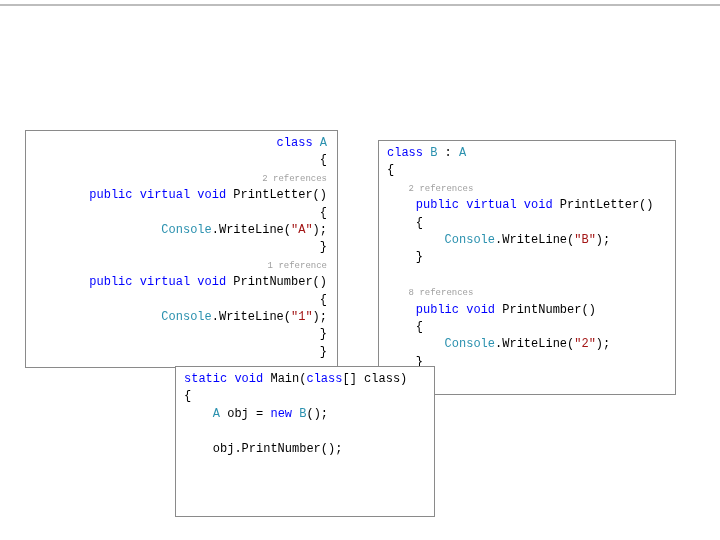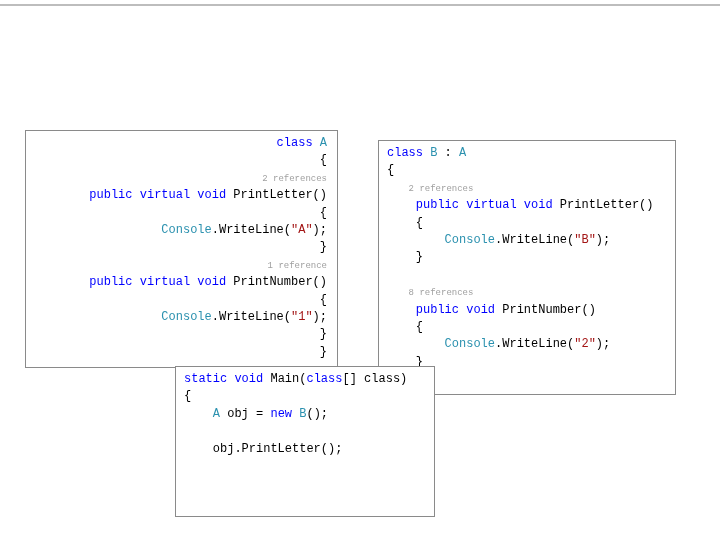--- a/index.html
+++ b/index.html
@@ -95,20 +95,20 @@
     <span class="kw">public</span> <span class="kw">void</span><span class="txt"> PrintNumber()</span>
 <span class="txt">    {</span>
         <span class="type">Console</span><span class="txt">.WriteLine(</span><span class="str">"2"</span><span class="txt">);</span>
 <span class="txt">    }</span>
 <span class="txt">}</span></div>
 
     <div id="snippet-m" class="snippet"><span class="kw">static</span> <span class="kw">void</span><span class="txt"> Main(</span><span class="kw">class</span><span class="txt">[] class)</span>
 <span class="txt">{</span>
     <span class="type">A</span><span class="txt"> obj = </span><span class="kw">new</span><span class="txt"> </span><span class="type">B</span><span class="txt">();</span>
 <span class="txt"></span>
-<span class="txt">    obj.PrintLetter();</span>
+<span class="txt">    obj.PrintNumber();</span>
 <span class="txt"></span>
 
     
 </div>
 
   </div>
 </div>
 
 </body></html>

